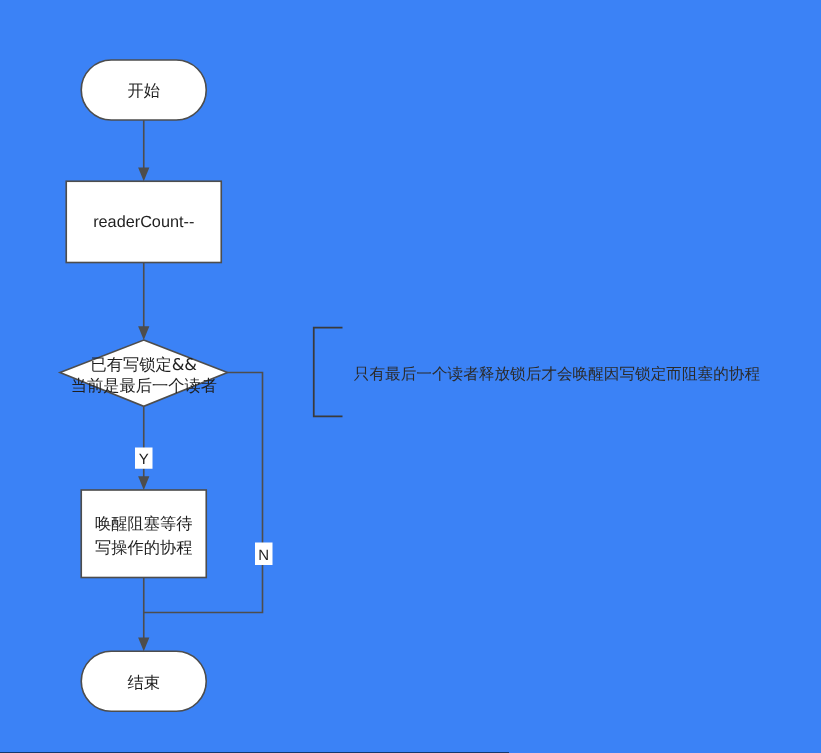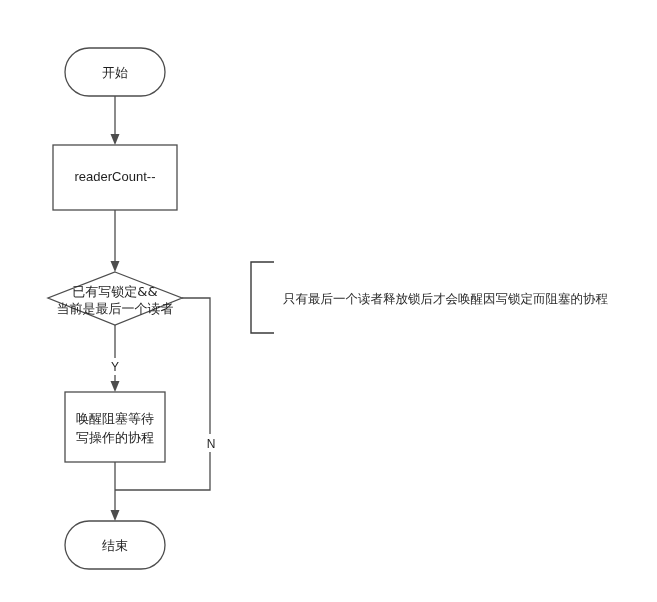--- a/index.html
+++ b/index.html
@@ -4,21 +4,21 @@
 <style>
   html, body {
     margin: 0;
     padding: 0;
     background: #000000;
   }
   #canvas {
     position: relative;
     width: 657px;
     height: 602px;
-    background: #ffffff;
+    background: #3b82f6;
     overflow: hidden;
     font-family: "Liberation Sans", "DejaVu Sans", sans-serif;
   }
   svg.flow {
     position: absolute;
     top: 0;
     left: 0;
     width: 657px;
     height: 602px;
   }

